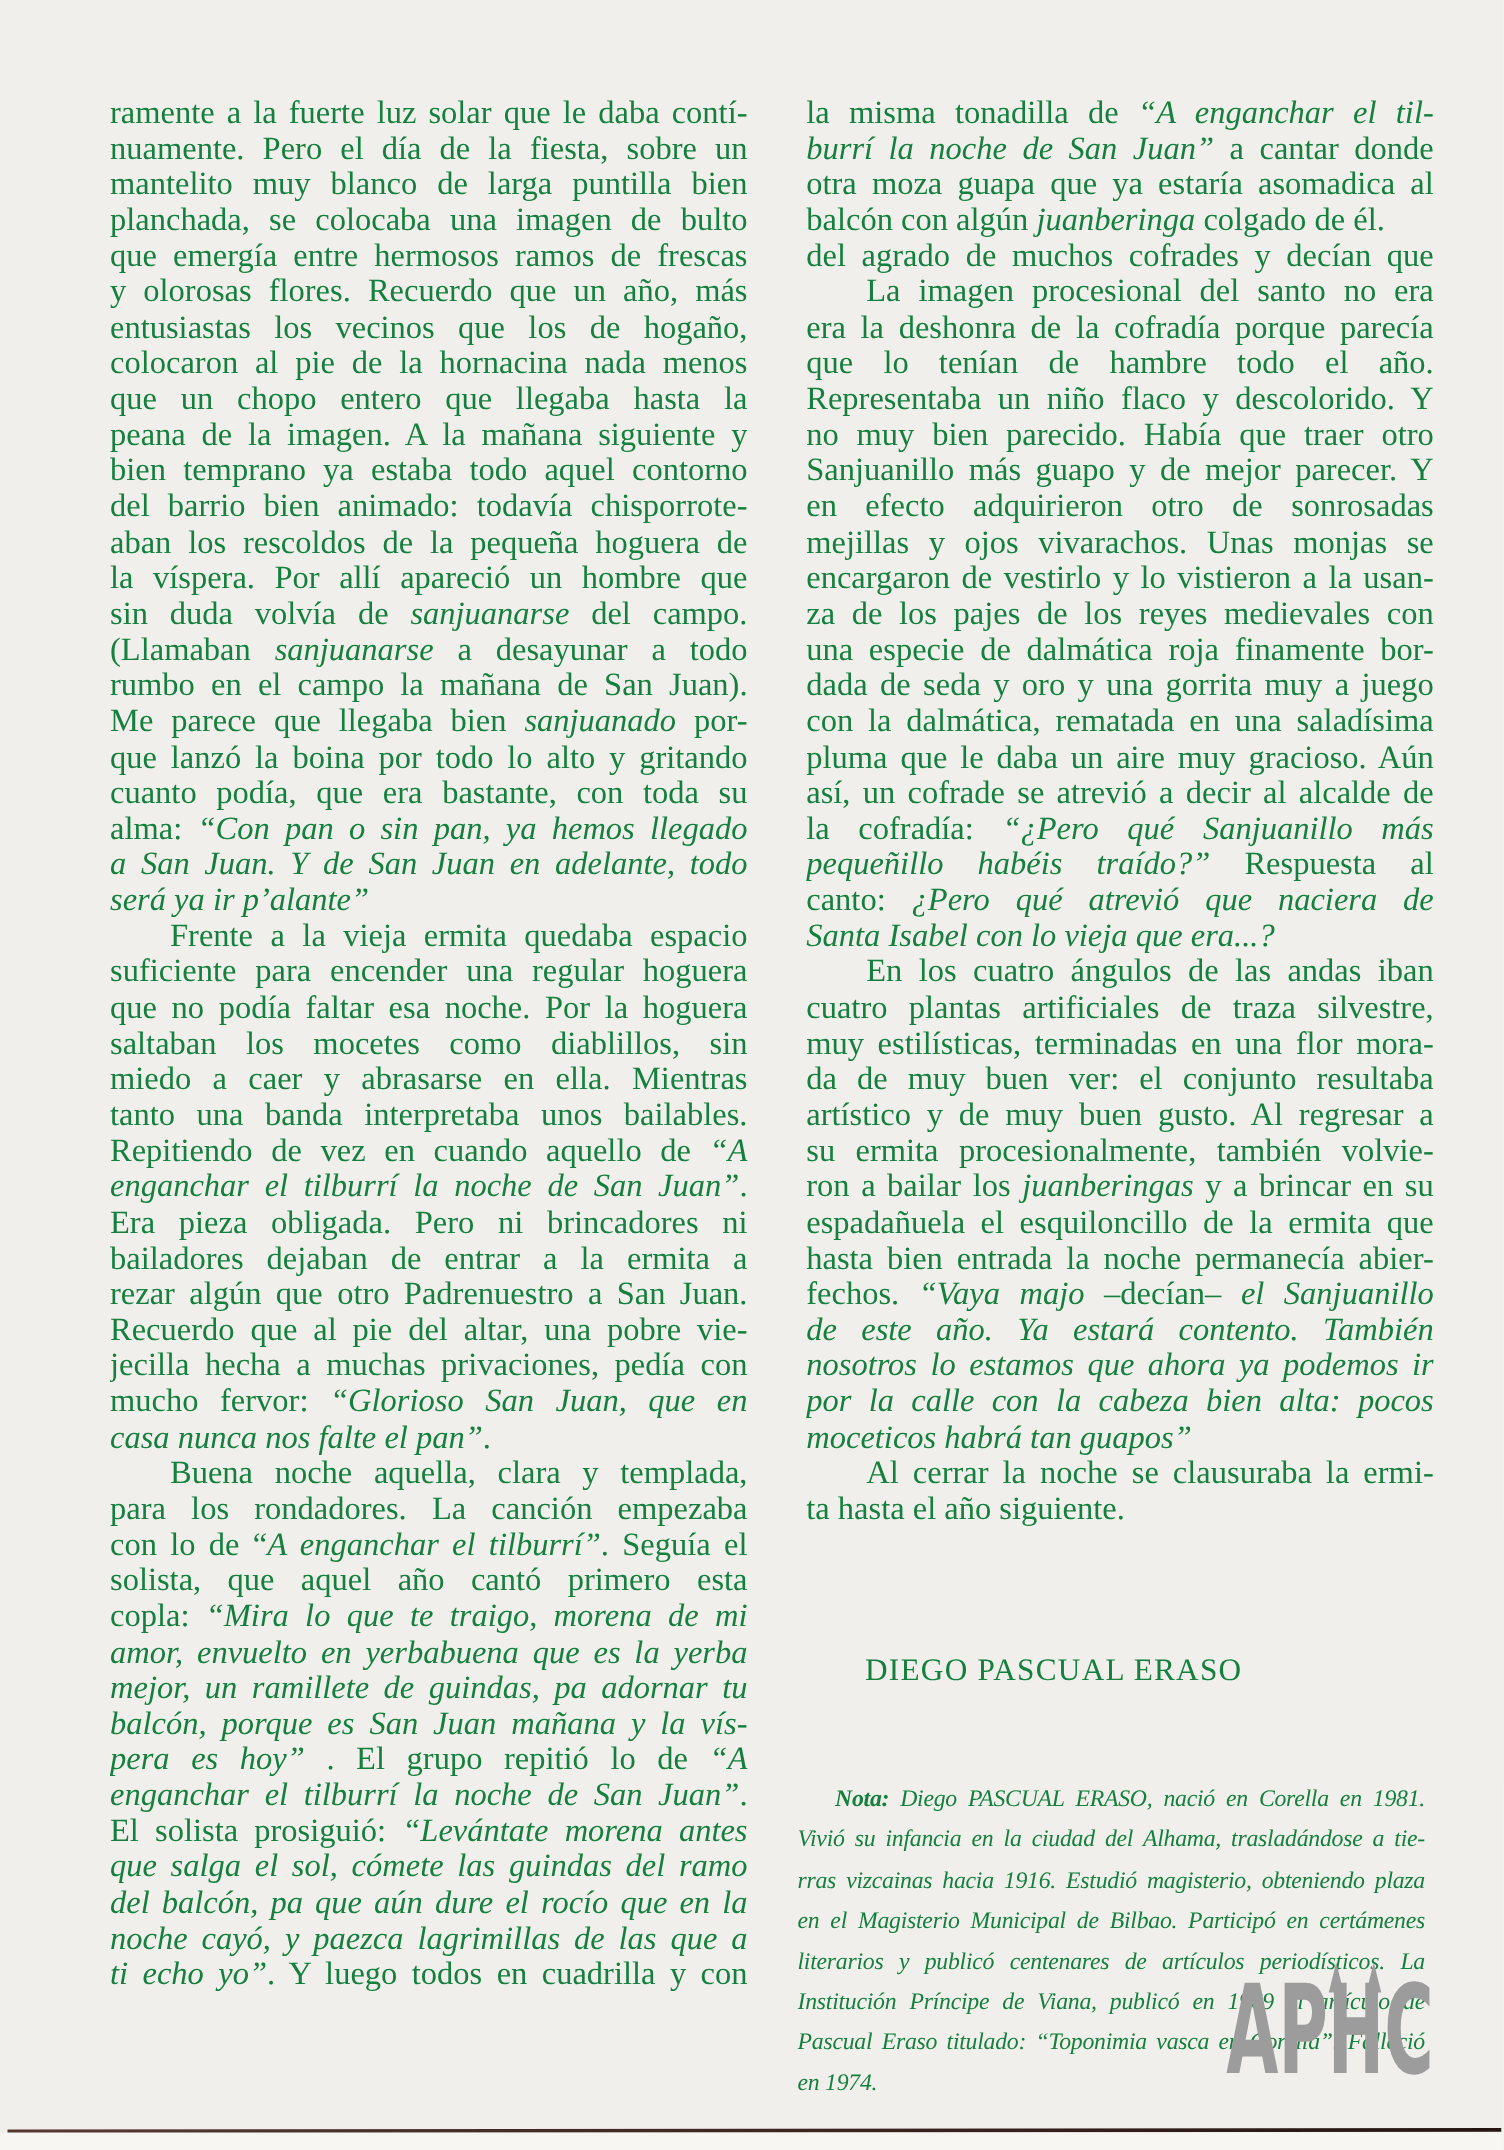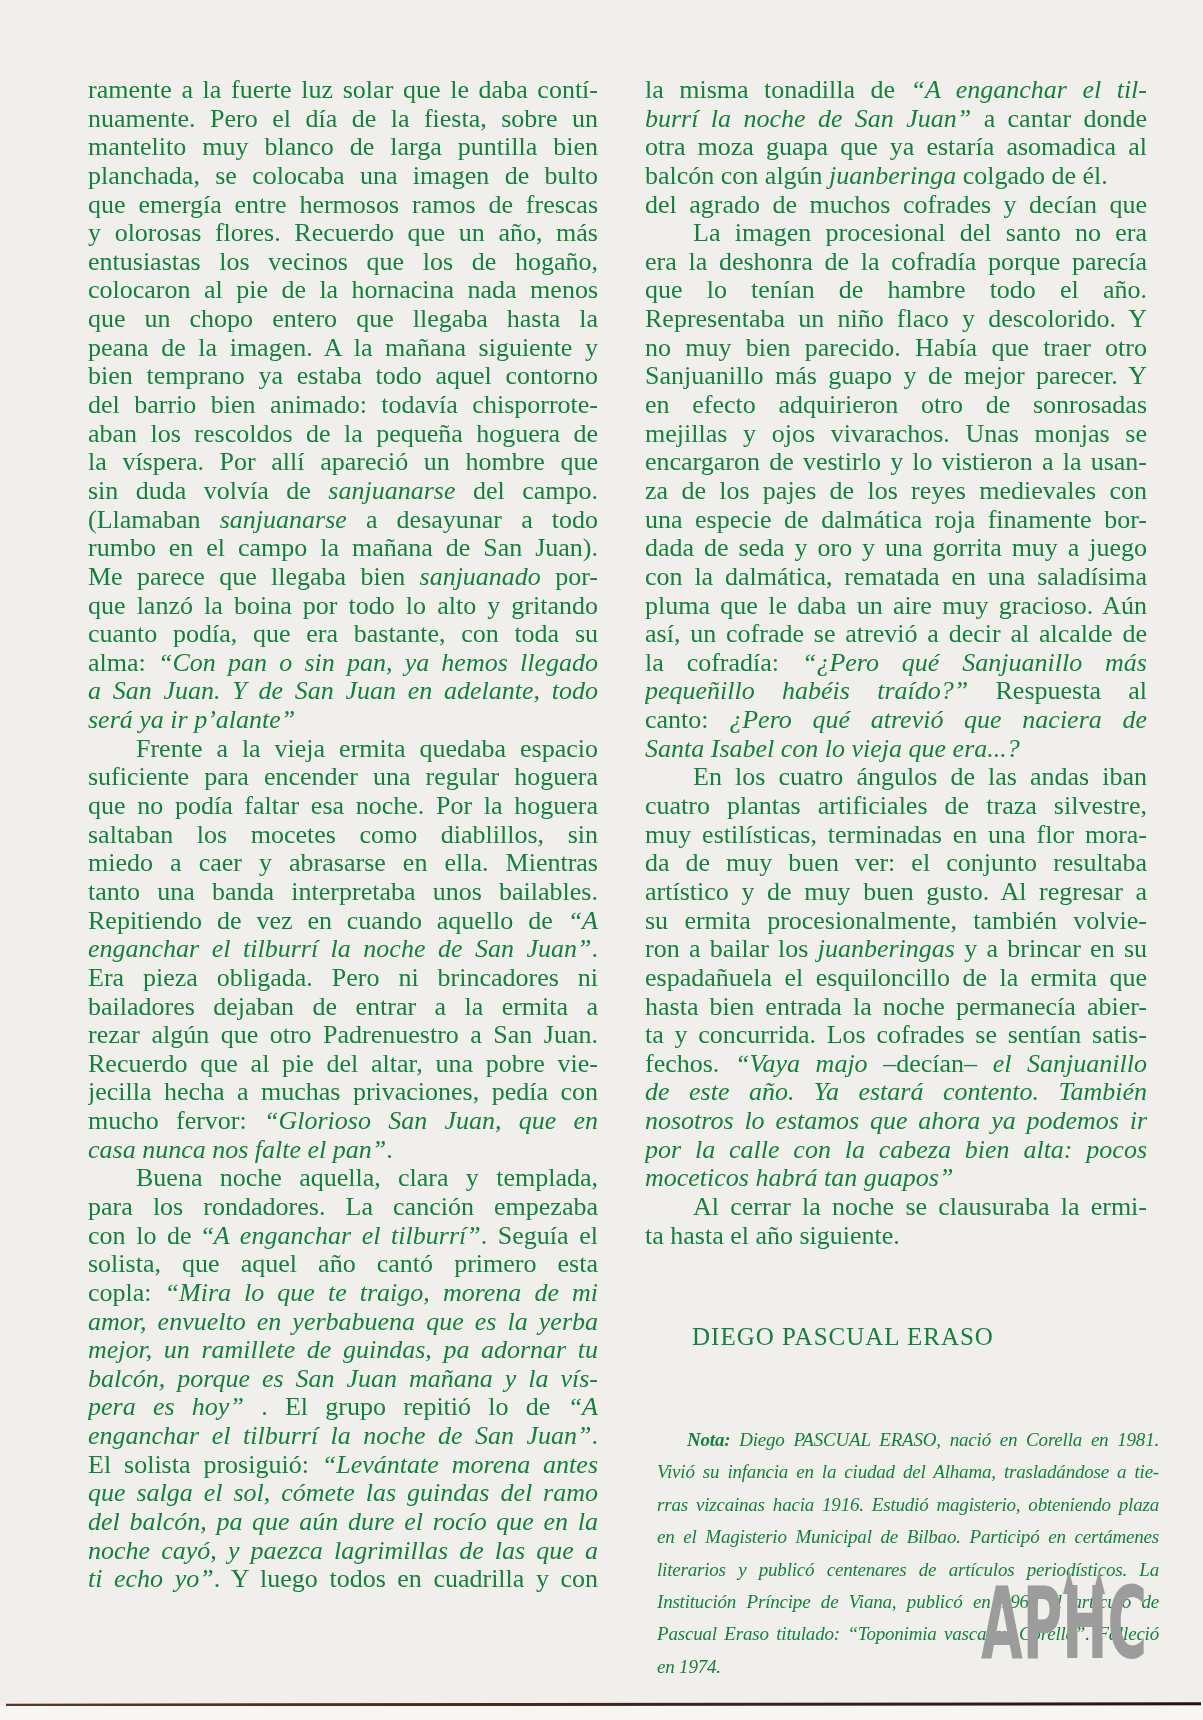--- a/index.html
+++ b/index.html
@@ -33,21 +33,21 @@
   .bi { font-style: italic; font-weight: bold; }
   .signature {
     position: absolute;
     left: 692px;
     top: 1322px;
     font-size: 25px;
     line-height: 29px;
     letter-spacing: 1px;
     text-align: right;
   }
-  .note { position: absolute; left: 657px; top: 1424px; width: 502px; }
+  .note { position: absolute; left: 638px; top: 1424px; width: 502px; }
   .note .line {
     font-size: 19px;
     letter-spacing: -0.2px;
     height: 32.4px;
     line-height: 32.4px;
   }
   .note .line.ind { padding-left: 30px; }
   .watermark { position: absolute; left: 981px; top: 1570px; }
   .bottom-rule {
     position: absolute;
@@ -153,21 +153,20 @@
       <div class="line nj"><span class="i">Santa Isabel con lo vieja que era...?</span></div>
       <div class="line j ind"><span>En los cuatro ángulos de las andas iban</span></div>
       <div class="line j"><span>cuatro plantas artificiales de traza silvestre,</span></div>
       <div class="line j"><span>muy estilísticas, terminadas en una flor mora-</span></div>
       <div class="line j"><span>da de muy buen ver: el conjunto resultaba</span></div>
       <div class="line j"><span>artístico y de muy buen gusto. Al regresar a</span></div>
       <div class="line j"><span>su ermita procesionalmente, también volvie-</span></div>
       <div class="line j"><span>ron a bailar los </span><span class="i">juanberingas</span><span> y a brincar en su</span></div>
       <div class="line j"><span>espadañuela el esquiloncillo de la ermita que</span></div>
       <div class="line j"><span>hasta bien entrada la noche permanecía abier-</span></div>
-      <div class="line j"><span>ta y concurrida. Los cofrades se sentían satis-</span></div>
       <div class="line j"><span>fechos. </span><span class="i">“Vaya majo</span><span> –decían– </span><span class="i">el Sanjuanillo</span></div>
       <div class="line j"><span class="i">de este año. Ya estará contento. También</span></div>
       <div class="line j"><span class="i">nosotros lo estamos que ahora ya podemos ir</span></div>
       <div class="line j"><span class="i">por la calle con la cabeza bien alta: pocos</span></div>
       <div class="line nj"><span class="i">moceticos habrá tan guapos”</span></div>
       <div class="line j ind"><span>Al cerrar la noche se clausuraba la ermi-</span></div>
       <div class="line nj"><span>ta hasta el año siguiente.</span></div>
     </div>
 
   <div class="signature">DIEGO PASCUAL ERASO</div>

